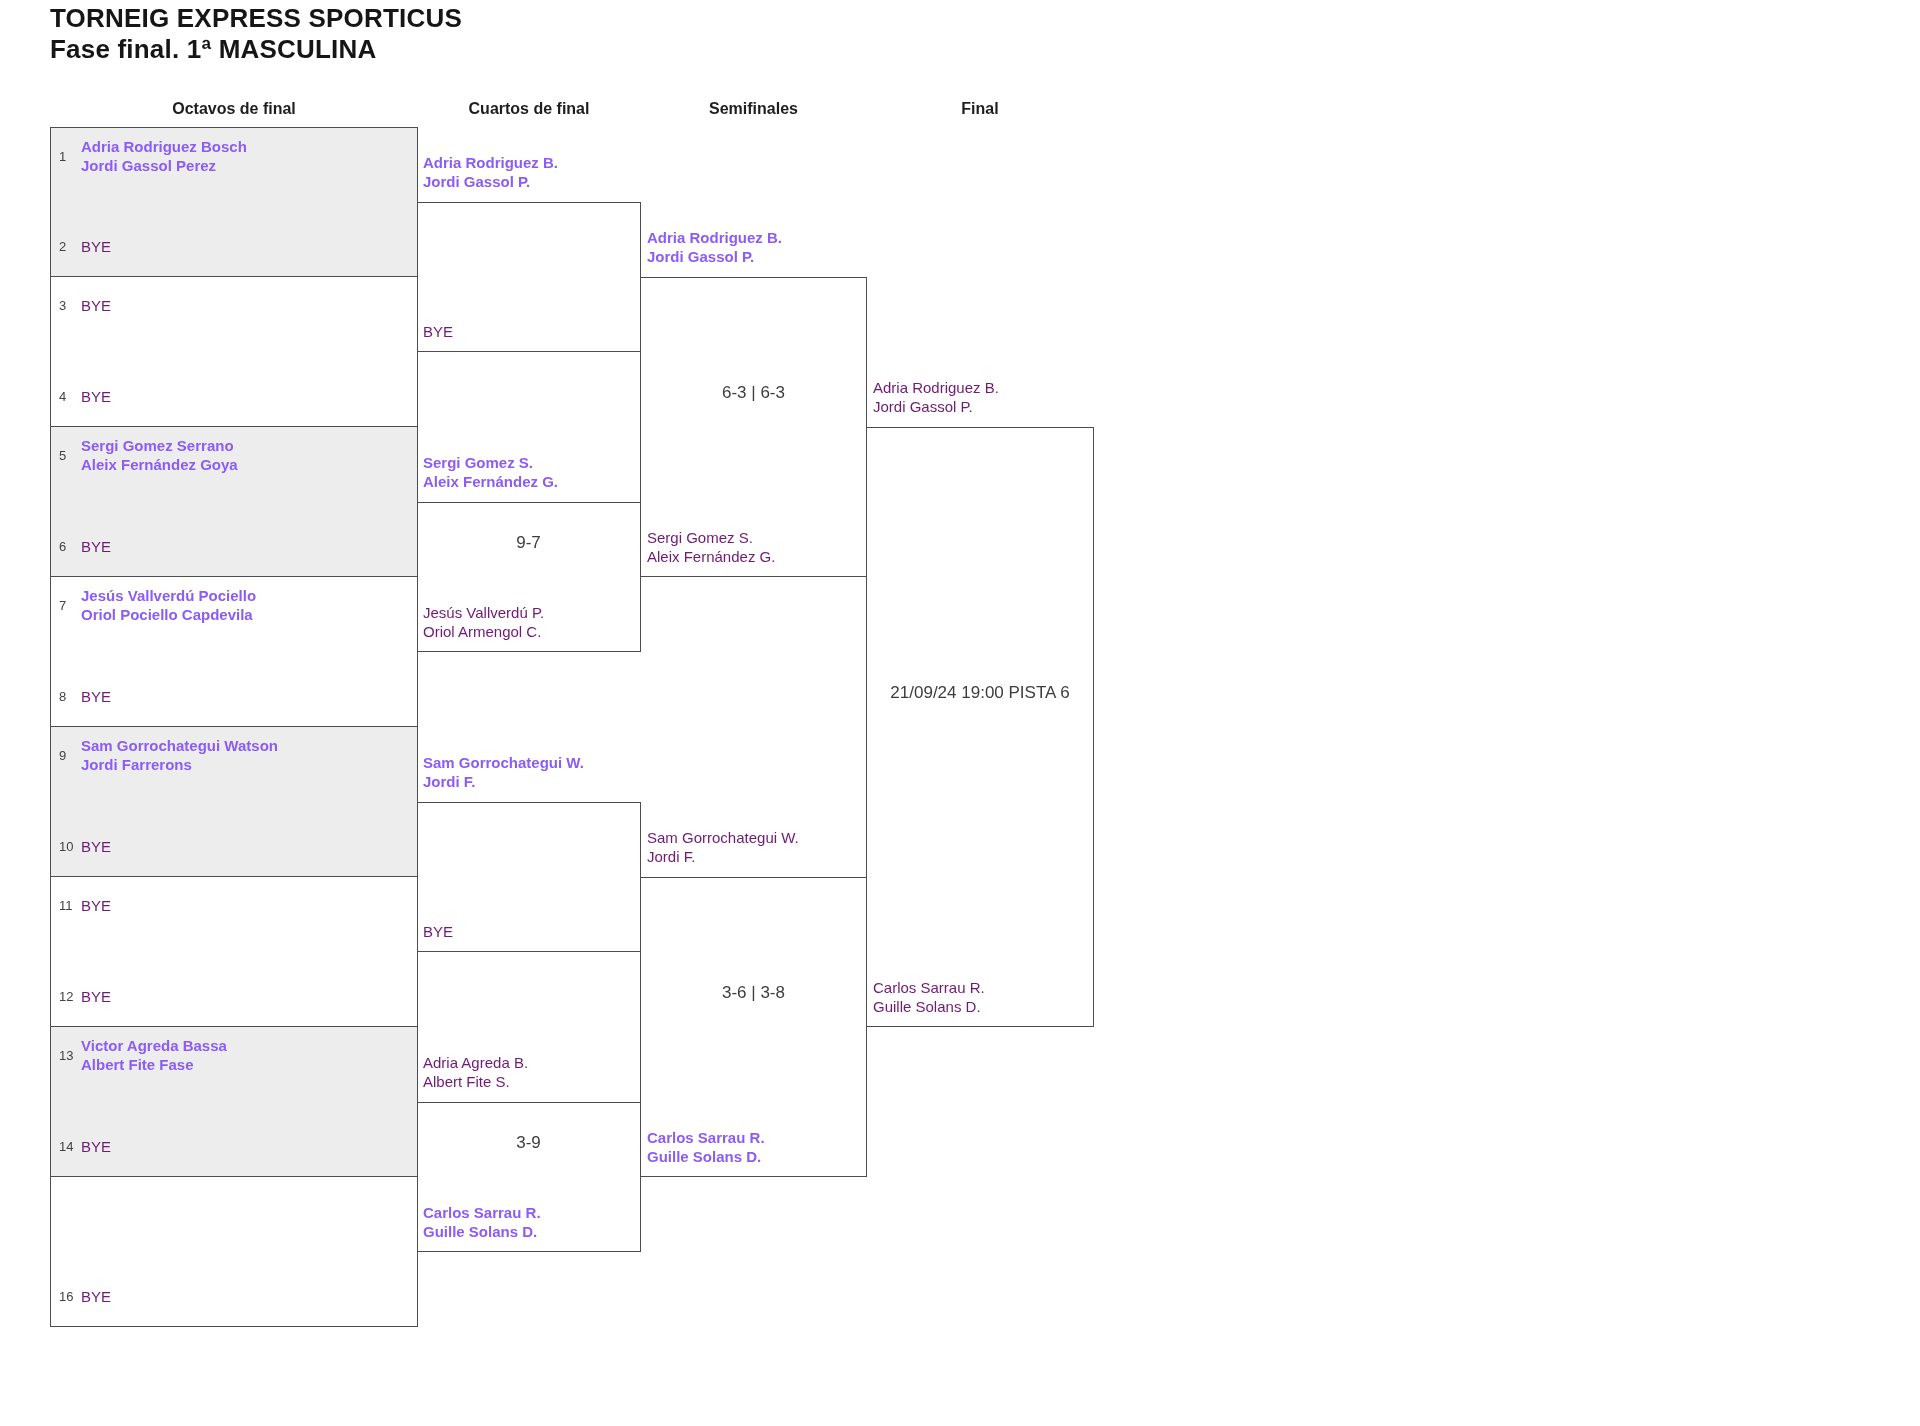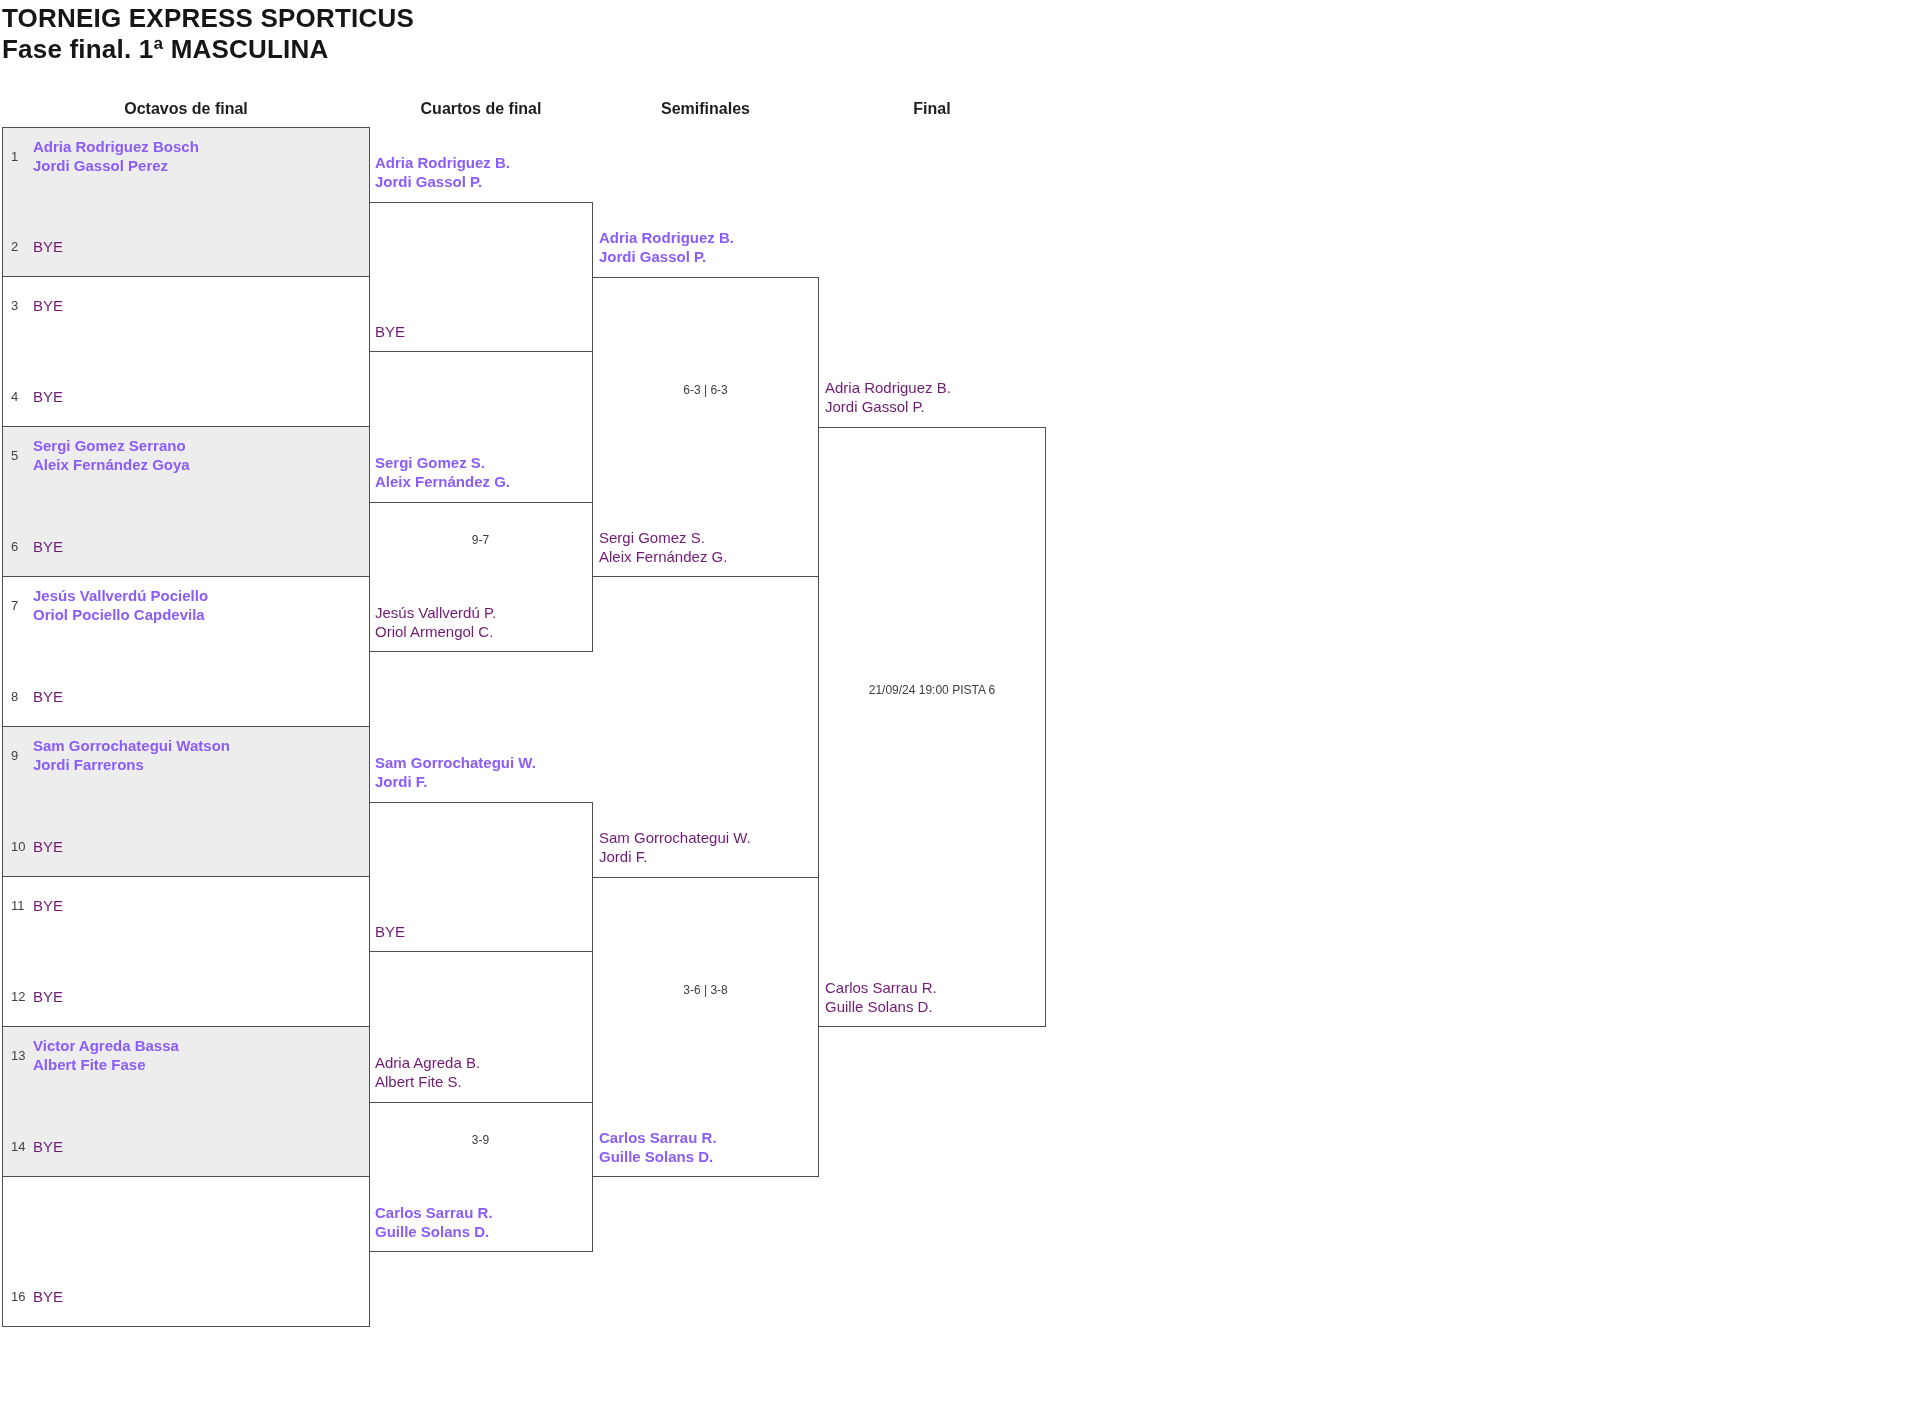--- a/index.html
+++ b/index.html
@@ -1,18 +1,18 @@
 <!DOCTYPE html>
 <html><head>
 <meta charset="utf-8">
 <style>
   html,body{margin:0;padding:0;background:#fff;}
   .canvas{
     position:relative;width:1796px;height:1426px;background:#ffffff;overflow:hidden;
-    font-family:"Liberation Sans","DejaVu Sans",sans-serif;color:#3c3c3c;
+    font-family:"Liberation Sans","DejaVu Sans",sans-serif;color:#3c3c3c;margin-left:48px;
   }
   
   .title{position:absolute;left:2px;top:3px;font-size:26px;line-height:31px;font-weight:700;color:#161616;letter-spacing:.2px;}
   .subtitle{position:absolute;left:2px;top:34px;font-size:26px;line-height:31px;font-weight:700;color:#161616;letter-spacing:.2px;}
   
   .logo{position:absolute;left:1690px;top:2px;width:228px;height:64px;display:block;text-decoration:none;}
   .dot{position:absolute;border-radius:50%;}
   .d1{left:8px;top:13px;width:18px;height:18px;background:#2ba9e1;}
   .d2{left:33px;top:3px;width:25px;height:25px;background:#75b52d;}
   .d3{left:20px;top:30px;width:19px;height:19px;background:#e87a10;}
@@ -36,21 +36,21 @@
   .seed{width:22px;flex:none;font-size:13px;color:#424242;}
   .names{font-size:15px;line-height:19px;color:#701a75;font-weight:400;}
   .names.won{font-weight:700;color:#8b5cf6;}
   
   .rbox{position:absolute;border:1px solid #4d4d4d;box-sizing:border-box;background:transparent;}
   .rbox.col-q{left:369px;width:224px;height:150px;border-left:none;}
   .rbox.col-s{left:592px;width:227px;height:300px;}
   .rbox.col-f{left:818px;width:228px;height:600px;}
   .lblA{position:absolute;left:6px;bottom:calc(100% + 12px);white-space:nowrap;}
   .lblB{position:absolute;left:6px;bottom:10px;white-space:nowrap;}
-  .score{position:absolute;left:0;right:0;top:calc(50% - 44px);text-align:center;font-size:12px;color:#3d3d3d;white-space:nowrap;}
+  .score{position:absolute;left:0;right:0;top:calc(50% - 44px);text-align:center;font-size:17px;color:#3d3d3d;white-space:nowrap;}
 </style>
 </head>
 <body>
 
 <div class="canvas">
 
   <div class="title">TORNEIG EXPRESS SPORTICUS</div>
   <div class="subtitle">Fase final. 1ª MASCULINA</div>
 
 

